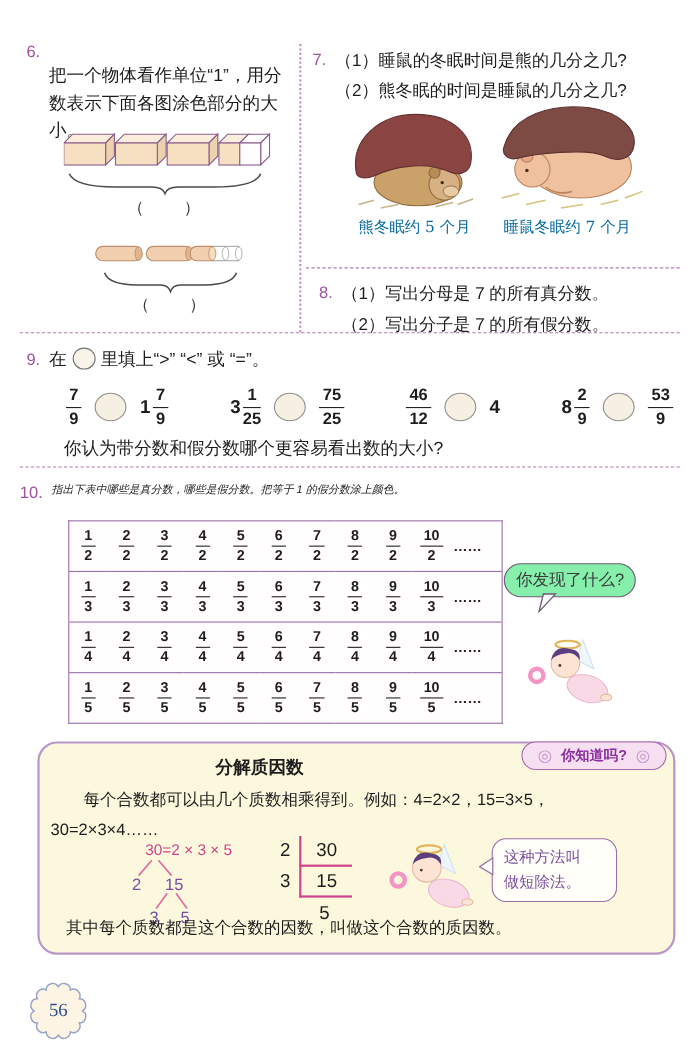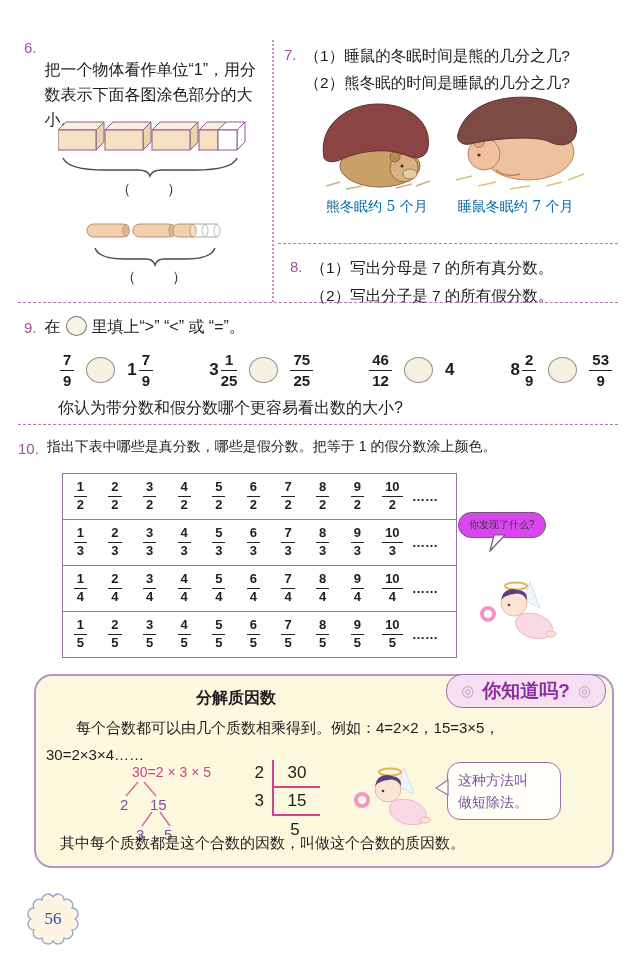--- a/index.html
+++ b/index.html
@@ -36,32 +36,32 @@
   
   table.fr{border-collapse:collapse;border:1.5px solid #9b6fa8;background:#fffdfd;}
   table.fr td{border:none;text-align:center;padding:6px 2px;}
   table.fr tr{border-bottom:1.5px solid #9b6fa8;}
   table.fr tr:last-child{border-bottom:none;}
   table.fr .frac{font-size:13px;font-weight:700;}
   table.fr td.dots{font-size:13px;font-weight:700;text-align:left;padding-left:2px;width:44px;}
   table.fr td.fcell{width:33px;}
 
   
-  .bubble1{position:absolute;background:#d946ef;border:1.3px solid #6f5c72;border-radius:16px;
+  .bubble1{position:absolute;background:#86efac;border:1.3px solid #6f5c72;border-radius:16px;
            padding:5px 10px;font-family:Liberation Sans, sans-serif;
-           font-size:10px;color:#3a3a3a;white-space:nowrap;}
+           font-size:15px;color:#3a3a3a;white-space:nowrap;}
   .bubble2{position:absolute;background:#fffef8;border:1.3px solid #9b6fa8;border-radius:13px;
            padding:6px 10px;font-family:"DejaVu Serif","Liberation Serif",serif;
            font-size:14px;color:#7b4e9e;line-height:22px;}
 
   
   .knowbox{position:absolute;background:#fcf8dd;border:2px solid #b795c8;border-radius:18px;}
   .badge{position:absolute;display:flex;align-items:center;gap:8px;background:#f5dff0;
          border:1.5px solid #a868b0;border-radius:16px;padding:3px 14px;}
-  .badge .lbl{font-size:19px;font-weight:bold;color:#8b2fa0;}
+  .badge .lbl{font-size:13px;font-weight:bold;color:#8b2fa0;}
   .badge .ring{font-size:15px;color:#c79bd0;}
   .know-title{position:absolute;font-size:16px;font-weight:bold;text-align:center;}
   .know-body{position:absolute;font-size:15px;line-height:27px;}
   .tree-root{position:absolute;font-size:14px;color:#d1438a;white-space:nowrap;}
   .tree-node{position:absolute;font-size:15px;color:#7b4e9e;}
   .sd-row{display:flex;align-items:stretch;}
   .sd-d{width:22px;text-align:right;padding-right:8px;font-size:17px;line-height:26px;}
   .sd-v{width:46px;text-align:center;font-size:17px;line-height:26px;
         border-left:2px solid #d1438a;border-bottom:2px solid #d1438a;}
   .sd-res{width:46px;text-align:center;font-size:17px;line-height:27px;}
@@ -247,21 +247,21 @@
         </span>
       </span>
     </div>
 
   <div class="abs" style="left:58px;top:398px;font-size:16px;">你认为带分数和假分数哪个更容易看出数的大小?</div>
 
   <div class="dash-h" style="left:18px;top:424px;width:600px;"></div>
 
   <div class="abs row" style="left:18px;top:438px;width:600px;text-align:center;">
     <span class="qnum" style="margin-top:2px;">10.</span>
-    <div style="font-size:14px;">指出下表中哪些是真分数，哪些是假分数。把等于 1 的假分数涂上颜色。</div>
+    <div style="font-size:10px;font-style:italic;">指出下表中哪些是真分数，哪些是假分数。把等于 1 的假分数涂上颜色。</div>
   </div>
 
   <table class="fr abs" style="left:62px;top:473px;width:395px;">
     <tbody>
         <tr>
           <td class="fcell"><span class="frac"><span class="num">1</span><span class="den">2</span></span></td>
           <td class="fcell"><span class="frac"><span class="num">2</span><span class="den">2</span></span></td>
           <td class="fcell"><span class="frac"><span class="num">3</span><span class="den">2</span></span></td>
           <td class="fcell"><span class="frac"><span class="num">4</span><span class="den">2</span></span></td>
           <td class="fcell"><span class="frac"><span class="num">5</span><span class="den">2</span></span></td>

